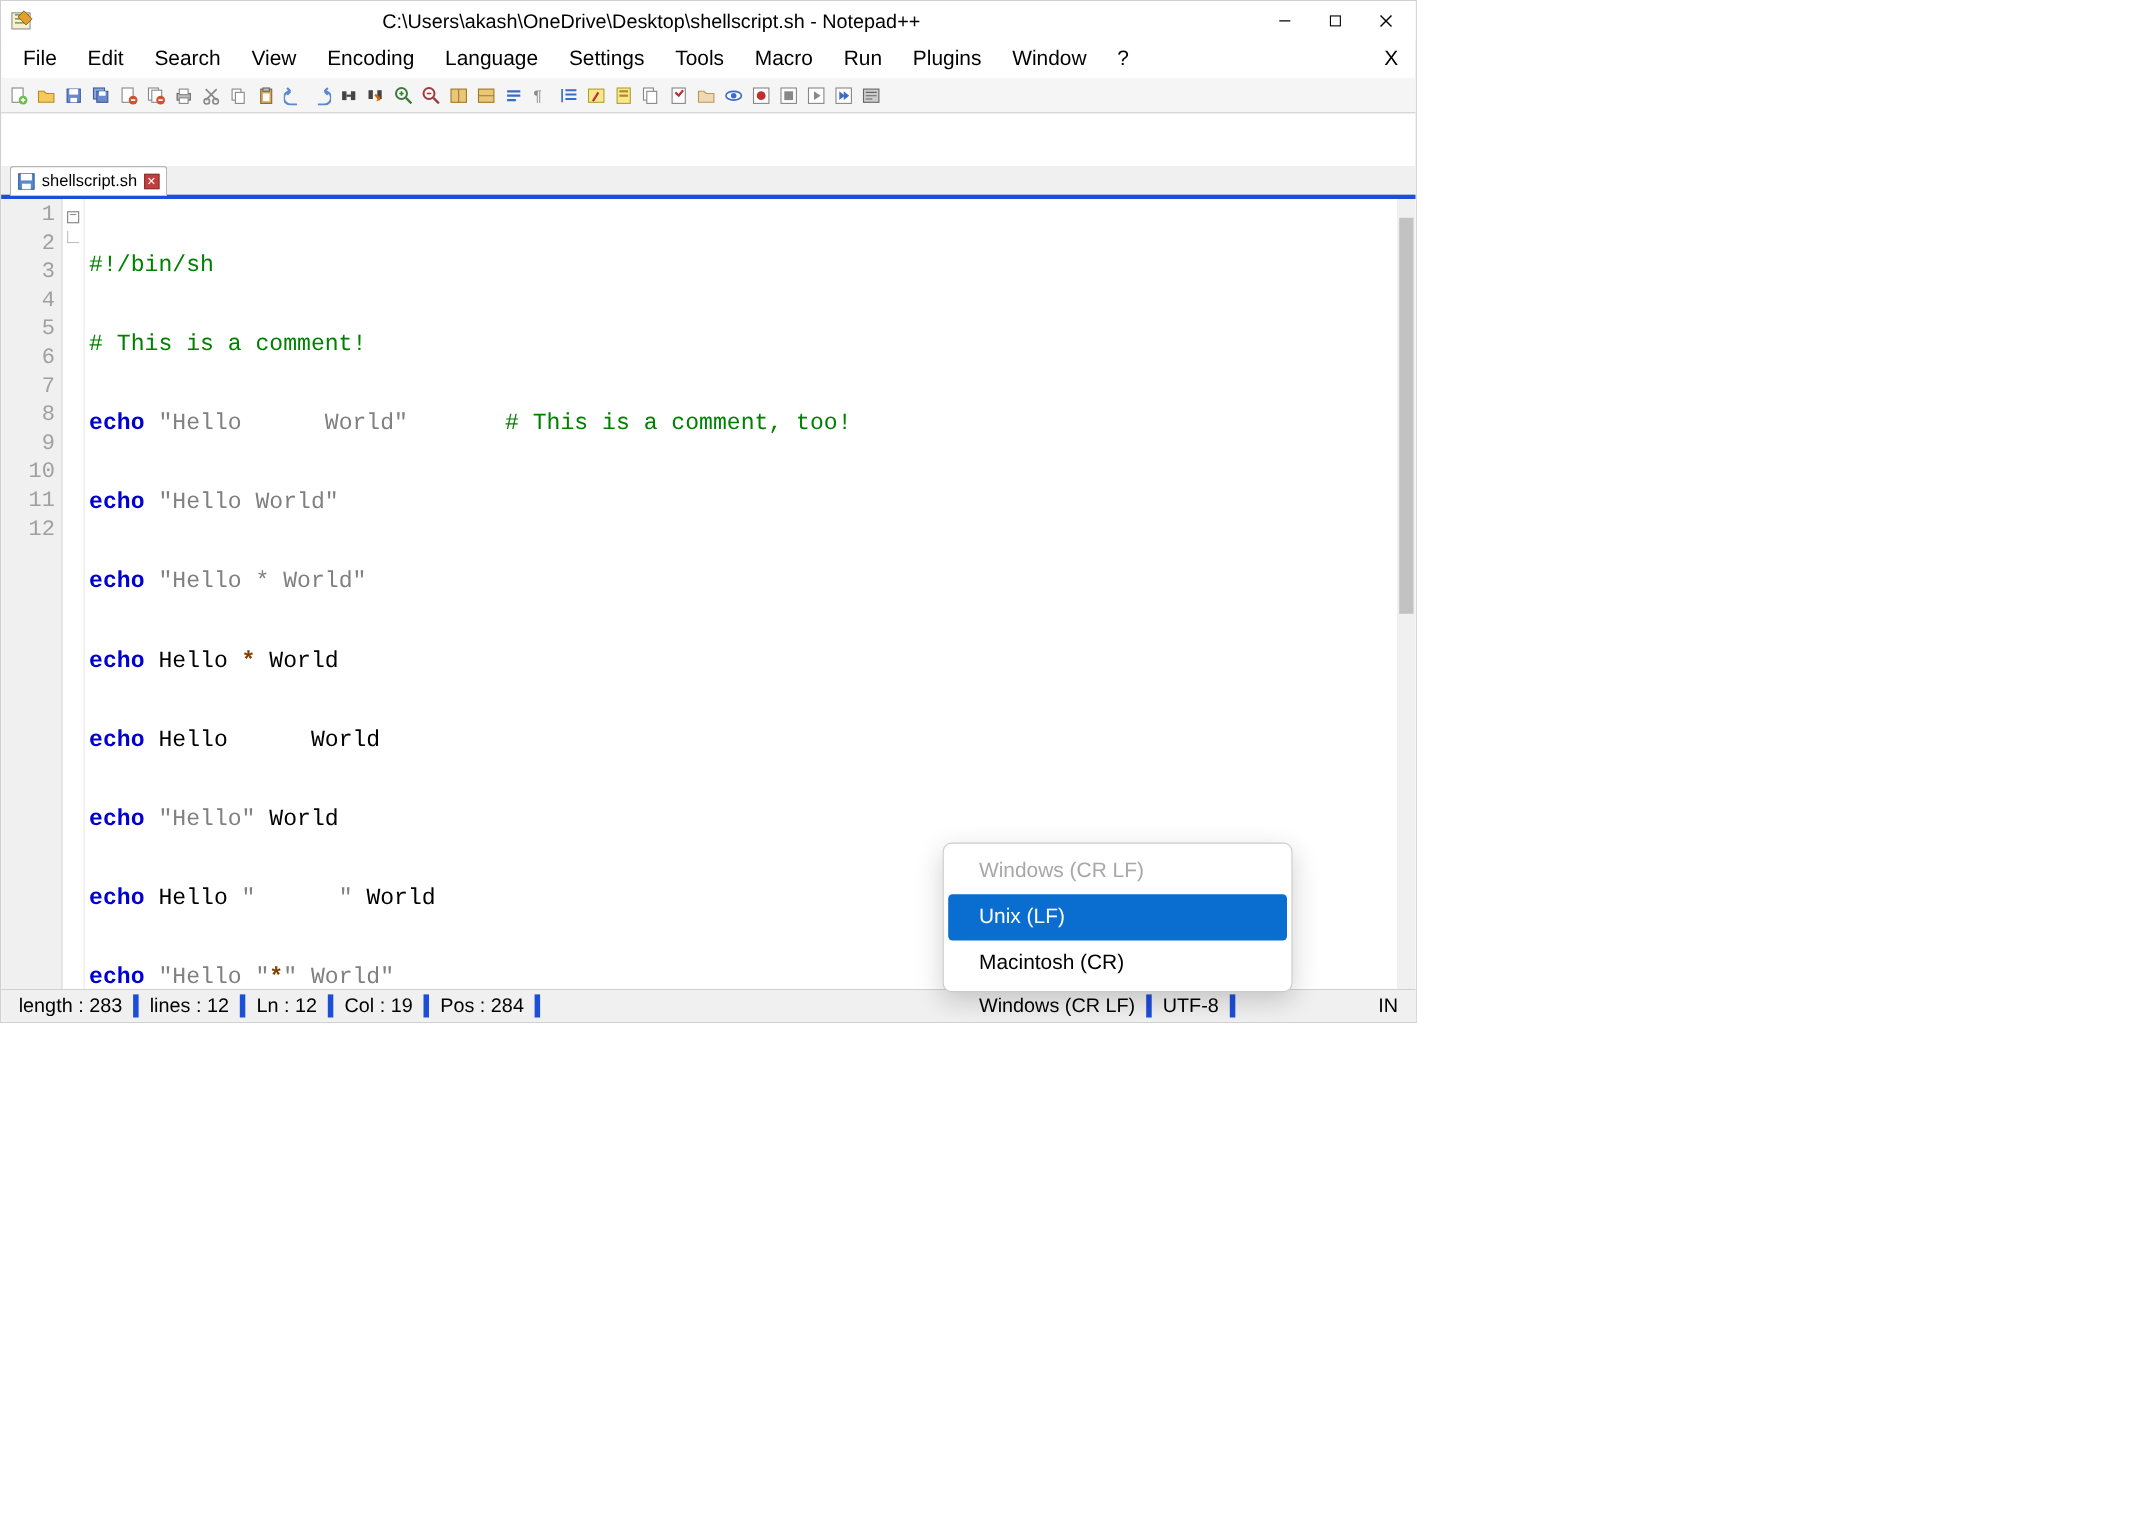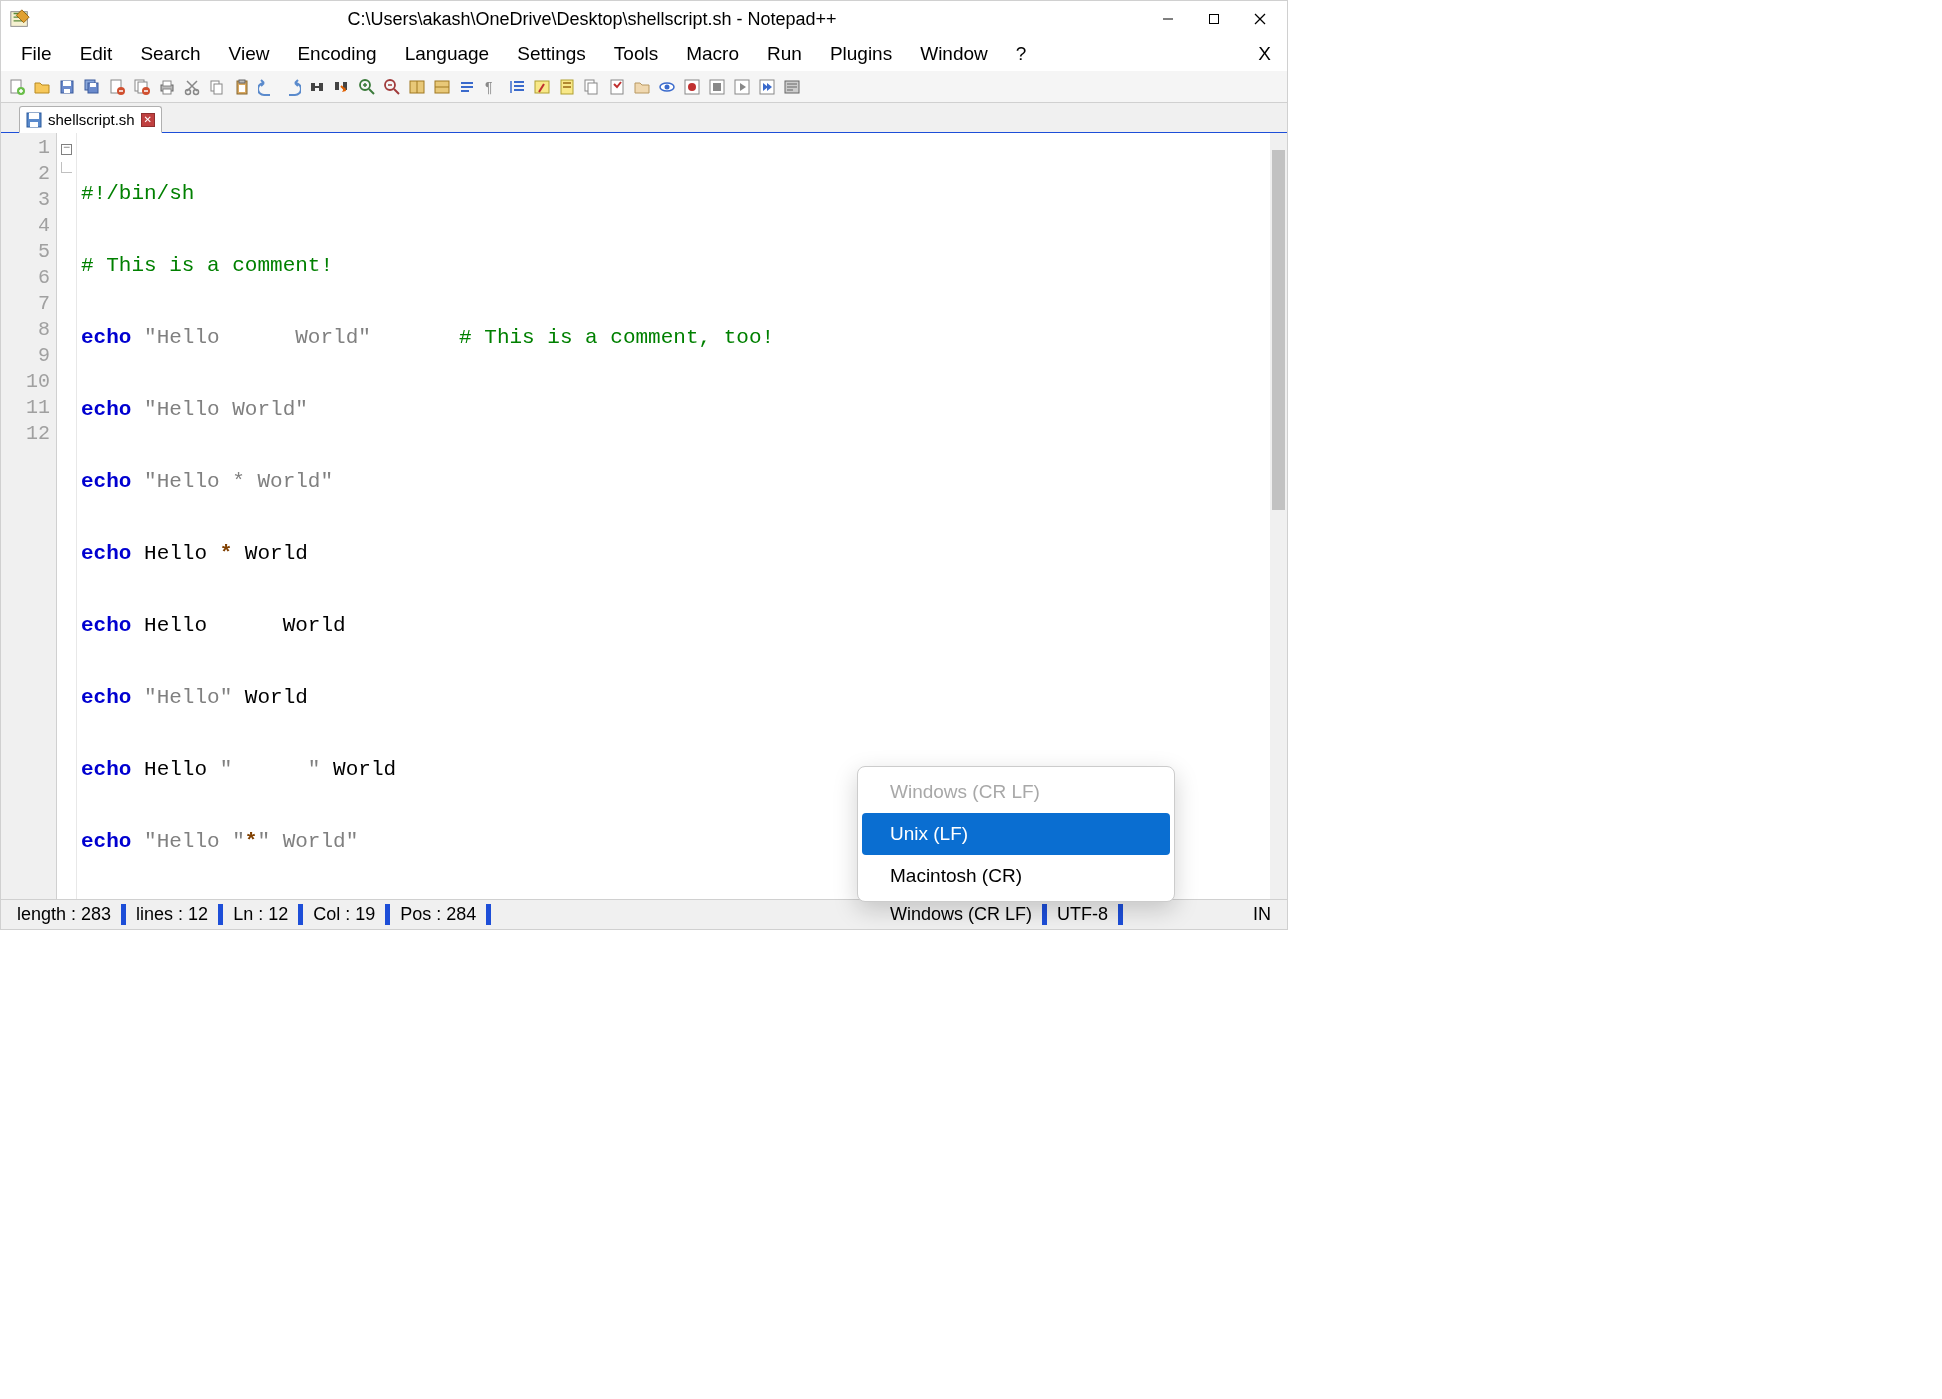--- a/index.html
+++ b/index.html
@@ -72,22 +72,23 @@
     font-size: 15px;
   }
   .tbtn svg { width: 18px; height: 18px; }
 
   
   .tabbar {
     height: 30px;
     display: flex;
     align-items: flex-end;
     background: #f0f0f0;
-    padding: 0 18px;
-    border-bottom: 1px solid #1d4ed8;
+    padding: 0 8px;
+    border-bottom: 4px solid #1d4ed8;
+    margin-top: 48px;
   }
   .tab {
     display: flex;
     align-items: center;
     height: 27px;
     padding: 0 6px;
     background: #ffffff;
     border: 1px solid #b0b0b0;
     border-bottom: 1px solid #fff;
     border-radius: 3px 3px 0 0;

